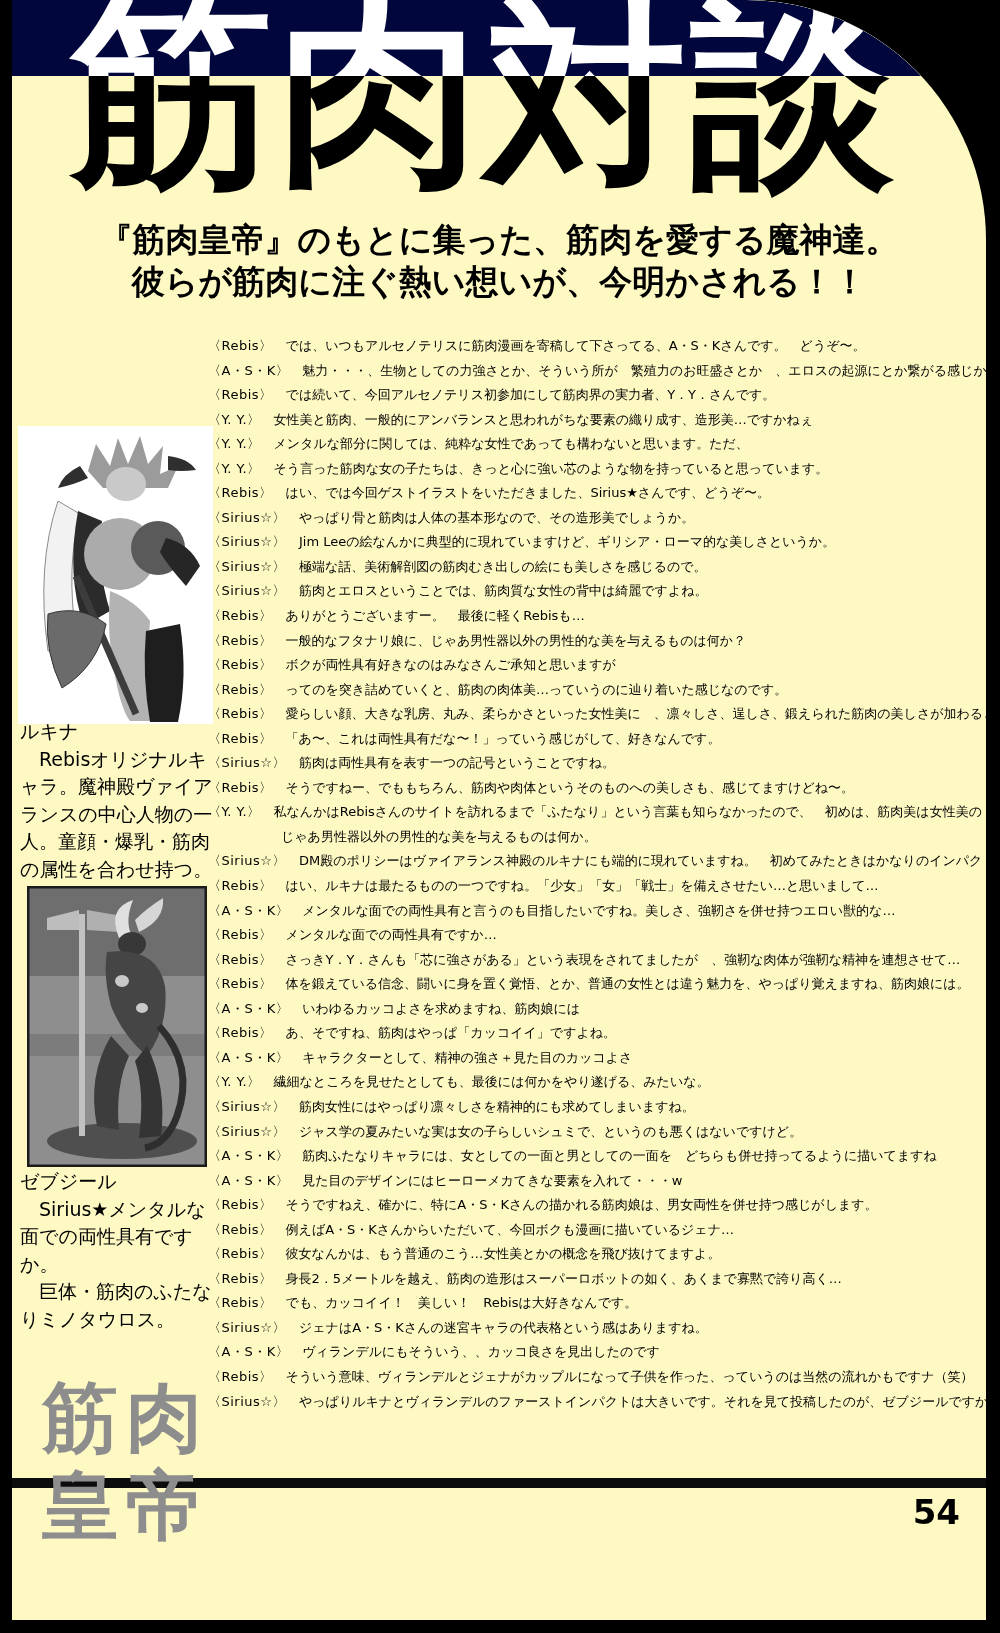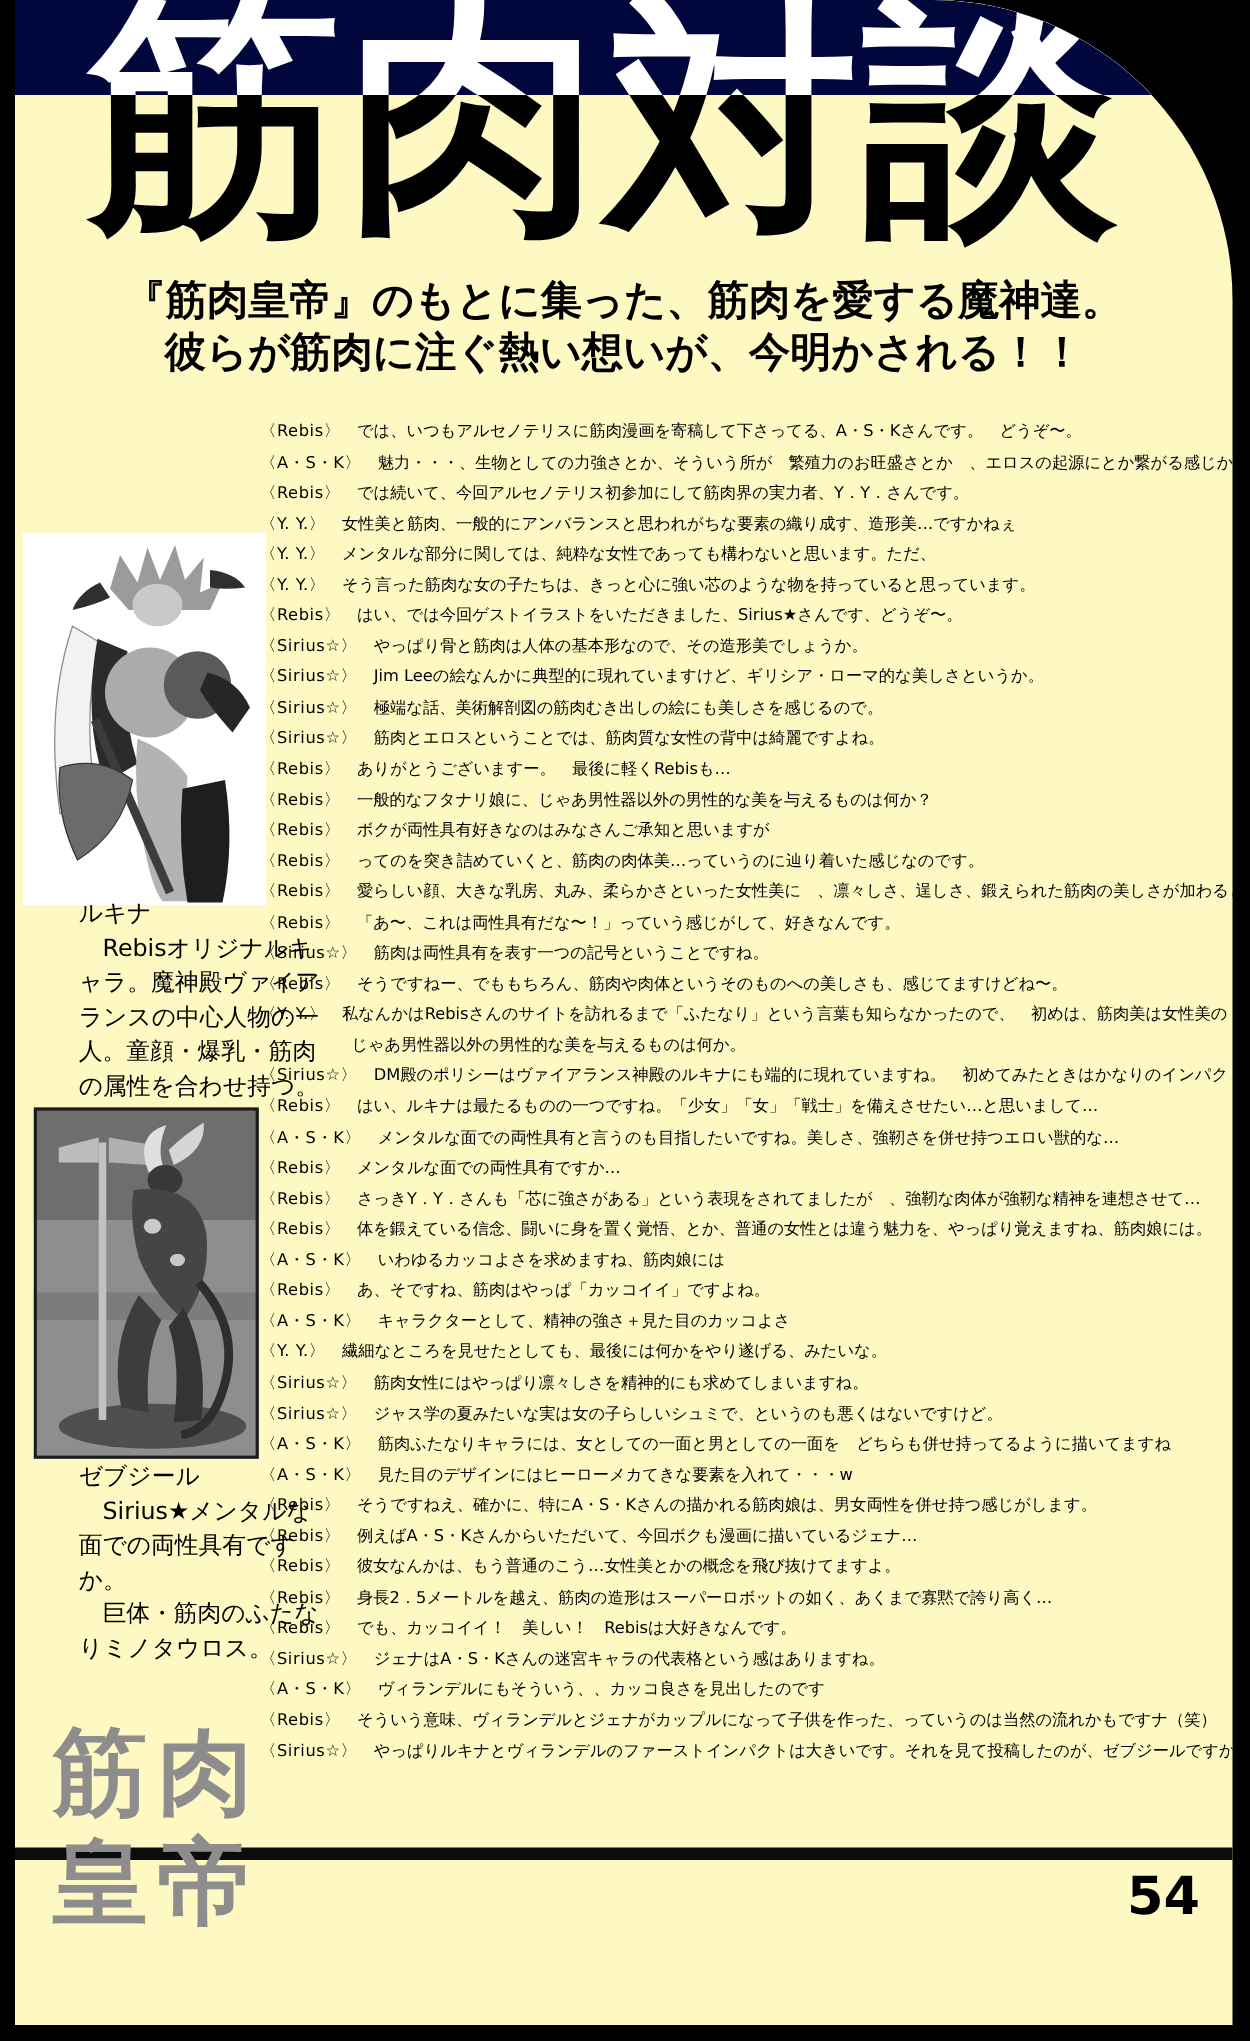--- a/index.html
+++ b/index.html
@@ -16,31 +16,31 @@
   .subtitle{position:absolute;top:219px;left:0;width:100%;text-align:center;
          font-weight:bold;font-size:33px;line-height:42px;z-index:1;}
   
   .dialogue{position:absolute;left:196px;top:334px;width:780px;font-size:13px;z-index:1;}
   .dline{line-height:24.55px;height:24.55px;white-space:pre;overflow:visible;}
   .dline.indent{padding-left:73px;}
   .speaker{letter-spacing:0.5px;}
   
   .illus1{position:absolute;left:6px;top:426px;z-index:1;}
   .illus2{position:absolute;left:15px;top:886px;z-index:1;}
-  .caption{position:absolute;width:196px;font-size:19px;line-height:27.5px;z-index:1;margin-left:43px;}
+  .caption{position:absolute;width:196px;font-size:19px;line-height:27.5px;z-index:1;}
   .caption1{left:8px;top:718px;}
   .caption2{left:8px;top:1168px;}
   .cap-name{font-size:19px;}
   .cap-para{text-indent:1em;}
   
   .hrule{position:absolute;left:-12px;top:1478px;width:1000px;height:10px;background:#0c0c0c;z-index:2;}
   .logo{position:absolute;left:26px;top:1374px;width:168px;display:grid;
         grid-template-columns:84px 84px;grid-auto-rows:88px;z-index:3;}
   .logo span{font-size:76px;font-weight:bold;color:#8d8d8d;text-align:center;line-height:88px;}
-  .pagenum{position:absolute;right:26px;top:1492px;font-size:42px;font-weight:bold;z-index:3;}
+  .pagenum{position:absolute;right:26px;top:1492px;font-size:34px;font-weight:bold;z-index:3;}
 </style>
 </head>
 <body>
 
 <div class="frame">
   <div class="paper">
 
     <div class="title">筋肉対談</div>
     <div class="invert-band"></div>
 

